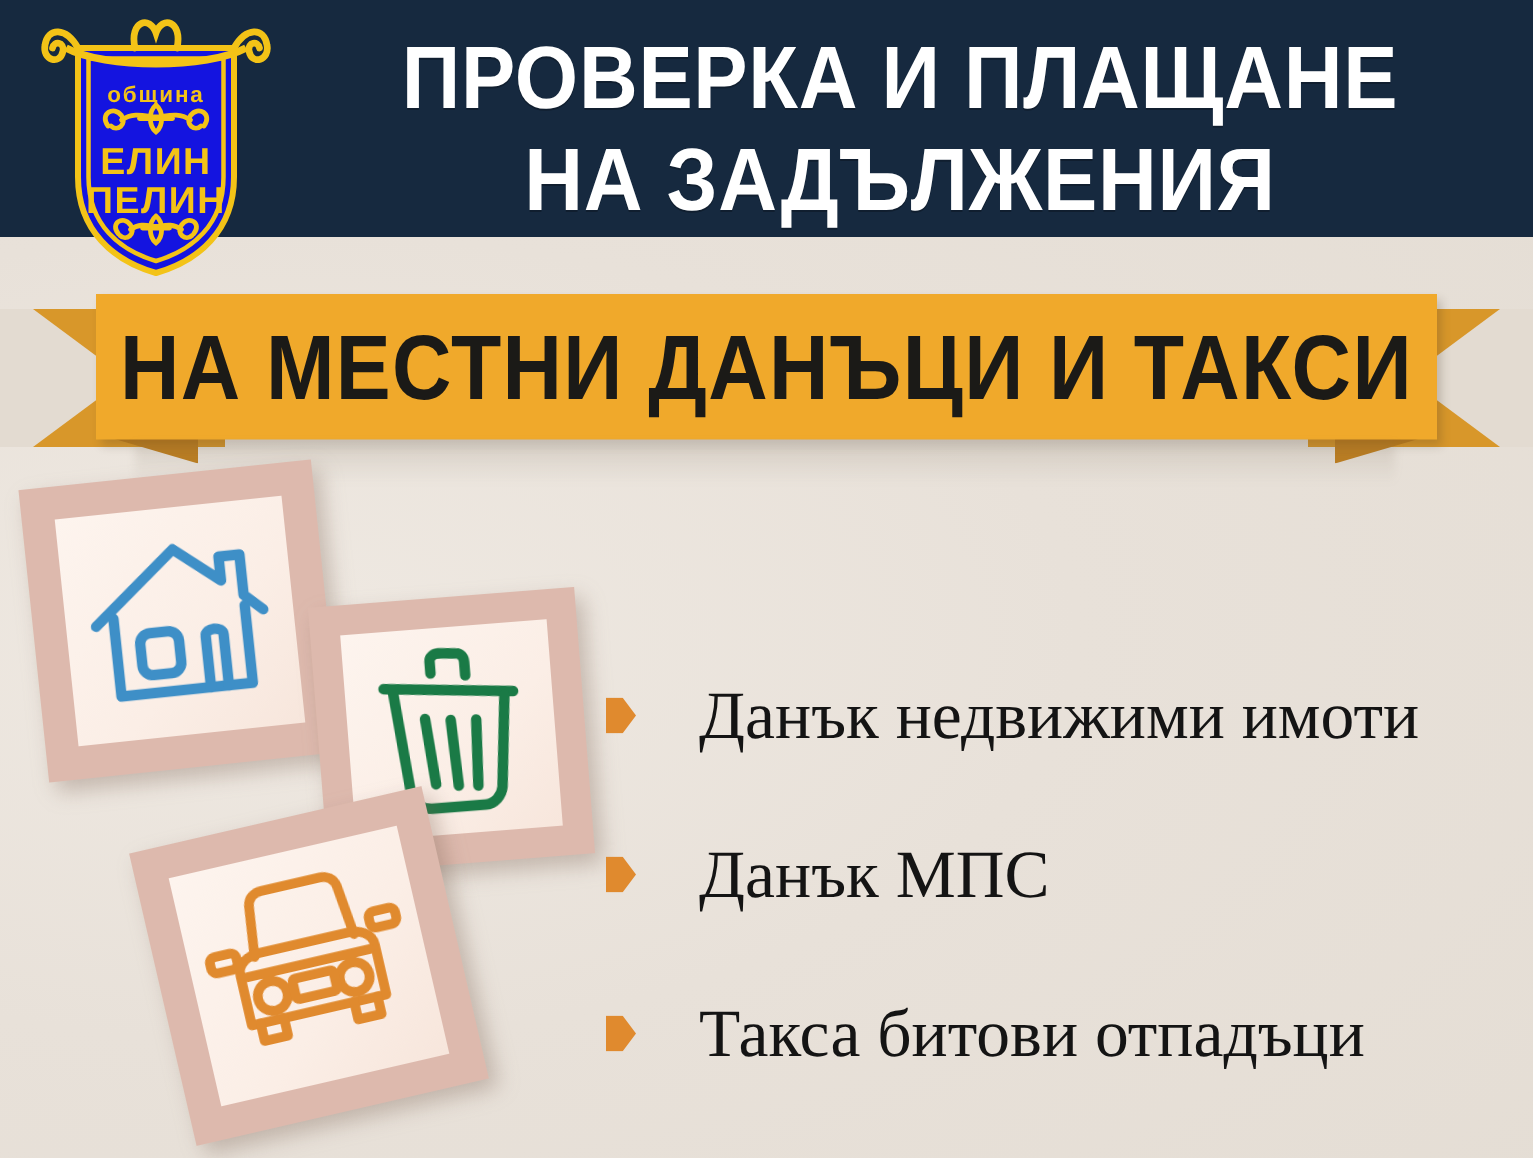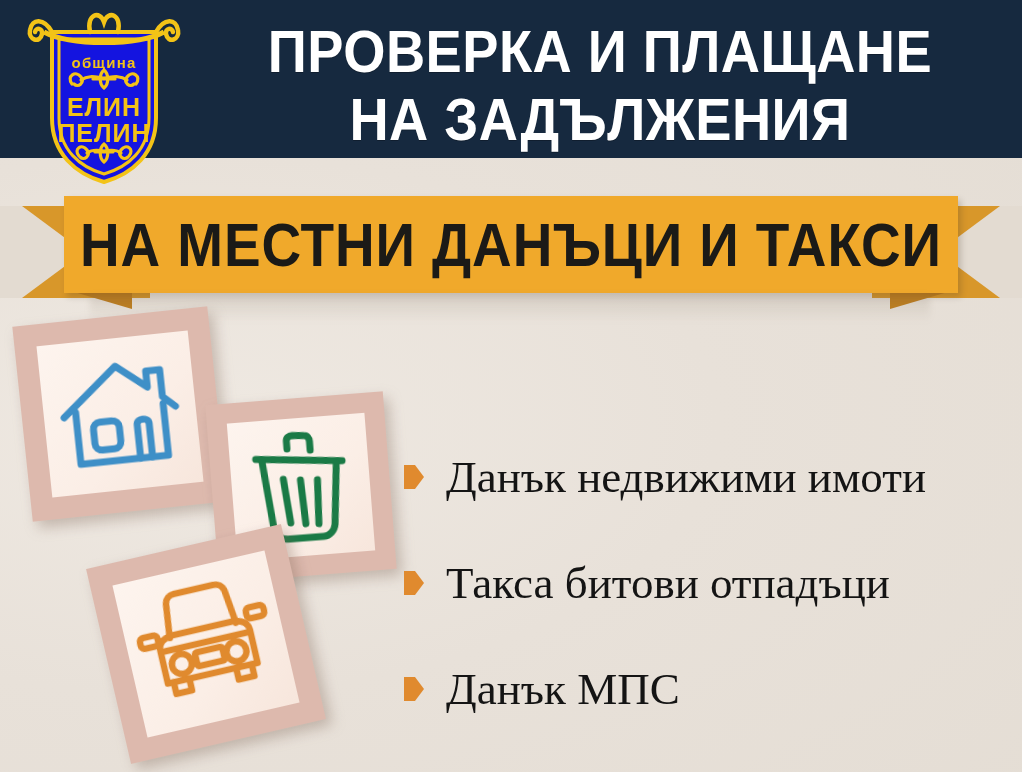--- a/index.html
+++ b/index.html
@@ -140,20 +140,21 @@
     width:20px;height:24px;flex:0 0 auto;margin-right:22px;
     background:#e08a2e;
     clip-path:polygon(0 0, 11px 0, 20px 12px, 11px 24px, 0 24px);
   }
   .list-label{
     font-family:"Liberation Serif", serif;
     font-size:45px;
     color:#141414;
     line-height:50px;
     white-space:nowrap;
+    margin-left:20px;
   }
 </style>
 </head>
 <body>
 
 <div id="poster">
 
   <div class="header">
     <div class="header-title">ПРОВЕРКА И ПЛАЩАНЕ
 НА ЗАДЪЛЖЕНИЯ</div>
@@ -253,21 +254,21 @@
     </svg>
   </div>
 
   <div class="list">
     <div class="list-item">
       <span class="bullet"></span>
       <span class="list-label">Данък недвижими имоти</span>
     </div>
     <div class="list-item">
       <span class="bullet"></span>
-      <span class="list-label">Такса битови отпадъци</span>
+      <span class="list-label">Данък МПС</span>
     </div>
     <div class="list-item">
       <span class="bullet"></span>
-      <span class="list-label">Данък МПС</span>
+      <span class="list-label">Такса битови отпадъци</span>
     </div>
   </div>
 
 </div>
 
 </body></html>

